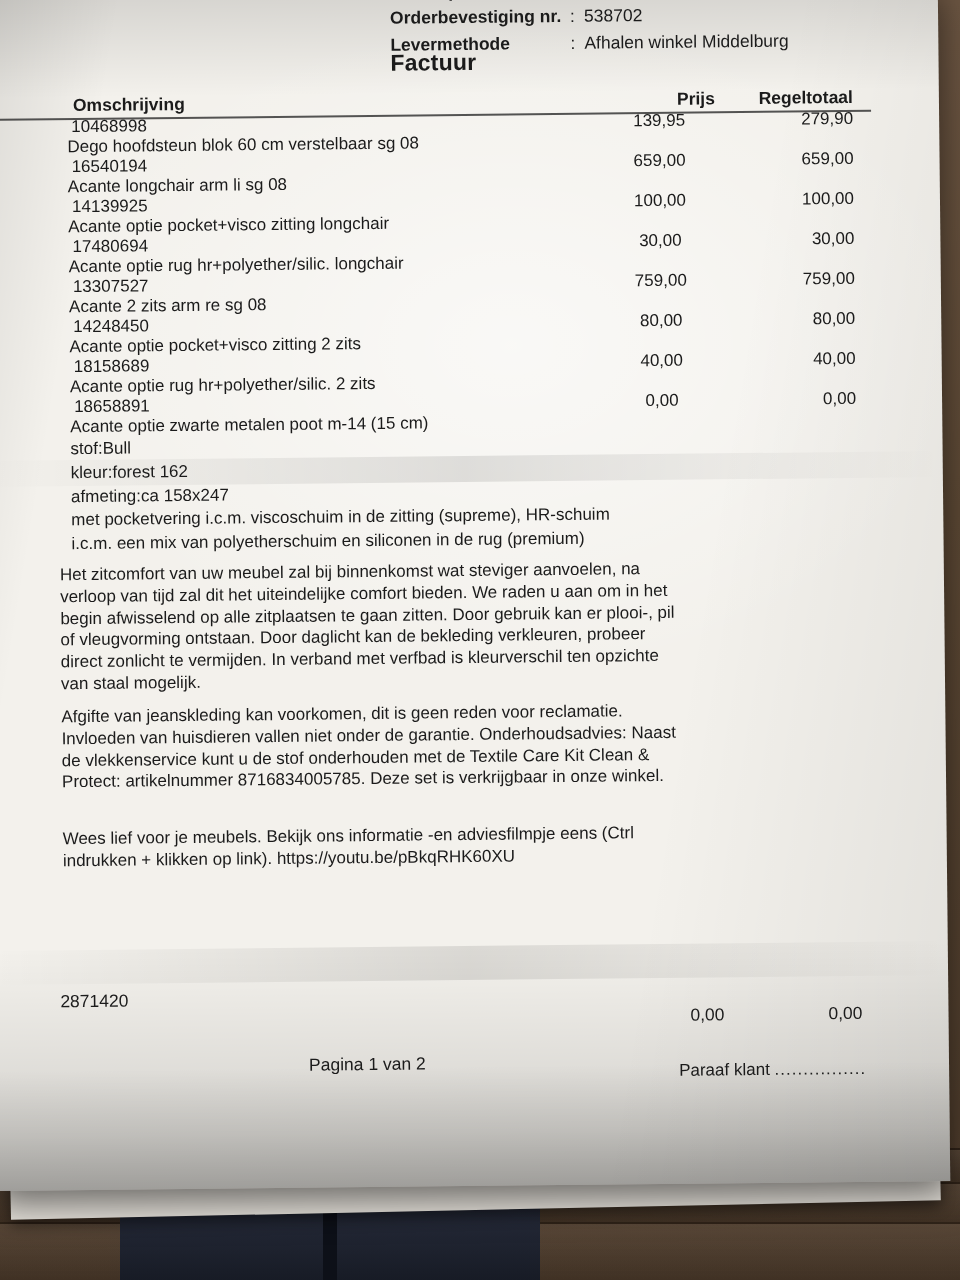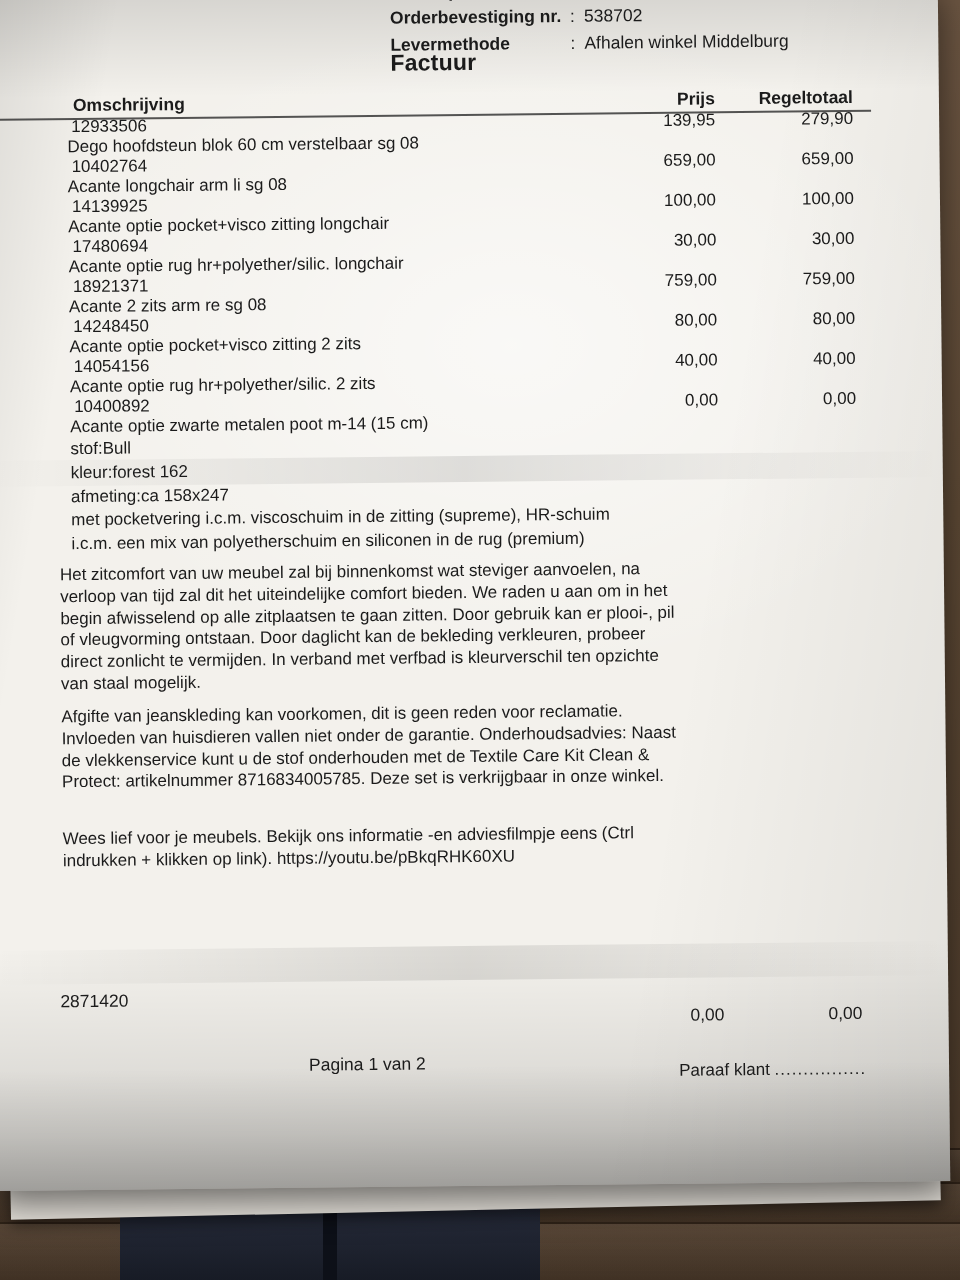--- a/index.html
+++ b/index.html
@@ -138,21 +138,21 @@
     font-size: 17.5px;
   }
   #ch-omschr { left: 90px;  top: 104px; }
   #ch-prijs  { left: 640px; top: 104px; width: 92px; text-align: right; }
   #ch-regel  { left: 742px; top: 104px; width: 128px; text-align: right; }
 
   .lines { position: absolute; left: 0; top: 126px; width: 890px; }
   .line-row { position: relative; height: 40px; }
   .qty   { position: absolute; left: -8px; top: 0; width: 40px; }
   .code  { position: absolute; left: 88px; top: 0; }
-  .price { position: absolute; left: 620px; top: 0; width: 112px; text-align: right; }
+  .price { position: absolute; left: 620px; top: 0; width: 112px; text-align: center; }
   .total { position: absolute; left: 742px; top: 0; width: 128px; text-align: right; }
   .desc  { position: absolute; left: 84px; top: 20px; }
 
   .spec {
     position: absolute;
     left: 84px;
     top: 448px;
     width: 640px;
   }
   .spec div { margin-bottom: 2px; }
@@ -249,70 +249,70 @@
 
     <div class="col-head" id="ch-omschr">Omschrijving</div>
     <div class="col-head" id="ch-prijs">Prijs</div>
     <div class="col-head" id="ch-regel">Regeltotaal</div>
 
     <div class="rule" style="top:128px;"></div>
 
     <div class="lines">
       <div class="line-row">
         <span class="qty">2</span>
-        <span class="code">12933506</span>
+        <span class="code">10468998</span>
         <span class="price">139,95</span>
         <span class="total">279,90</span>
         <span class="desc">Dego hoofdsteun blok 60 cm verstelbaar sg 08</span>
       </div>
       <div class="line-row">
         <span class="qty">1</span>
-        <span class="code">10402764</span>
+        <span class="code">16540194</span>
         <span class="price">659,00</span>
         <span class="total">659,00</span>
         <span class="desc">Acante longchair arm li sg 08</span>
       </div>
       <div class="line-row">
         <span class="qty">1</span>
         <span class="code">14139925</span>
         <span class="price">100,00</span>
         <span class="total">100,00</span>
         <span class="desc">Acante optie pocket+visco zitting longchair</span>
       </div>
       <div class="line-row">
         <span class="qty">1</span>
         <span class="code">17480694</span>
         <span class="price">30,00</span>
         <span class="total">30,00</span>
         <span class="desc">Acante optie rug hr+polyether/silic. longchair</span>
       </div>
       <div class="line-row">
         <span class="qty">1</span>
-        <span class="code">18921371</span>
+        <span class="code">13307527</span>
         <span class="price">759,00</span>
         <span class="total">759,00</span>
         <span class="desc">Acante 2 zits arm re sg 08</span>
       </div>
       <div class="line-row">
         <span class="qty">1</span>
         <span class="code">14248450</span>
         <span class="price">80,00</span>
         <span class="total">80,00</span>
         <span class="desc">Acante optie pocket+visco zitting 2 zits</span>
       </div>
       <div class="line-row">
         <span class="qty">1</span>
-        <span class="code">14054156</span>
+        <span class="code">18158689</span>
         <span class="price">40,00</span>
         <span class="total">40,00</span>
         <span class="desc">Acante optie rug hr+polyether/silic. 2 zits</span>
       </div>
       <div class="line-row">
         <span class="qty">8</span>
-        <span class="code">10400892</span>
+        <span class="code">18658891</span>
         <span class="price">0,00</span>
         <span class="total">0,00</span>
         <span class="desc">Acante optie zwarte metalen poot m-14 (15 cm)</span>
       </div>
     </div>
 
     <div class="spec">
       <div>stof:Bull</div>
       <div>kleur:forest 162</div>
       <div>afmeting:ca 158x247</div>

